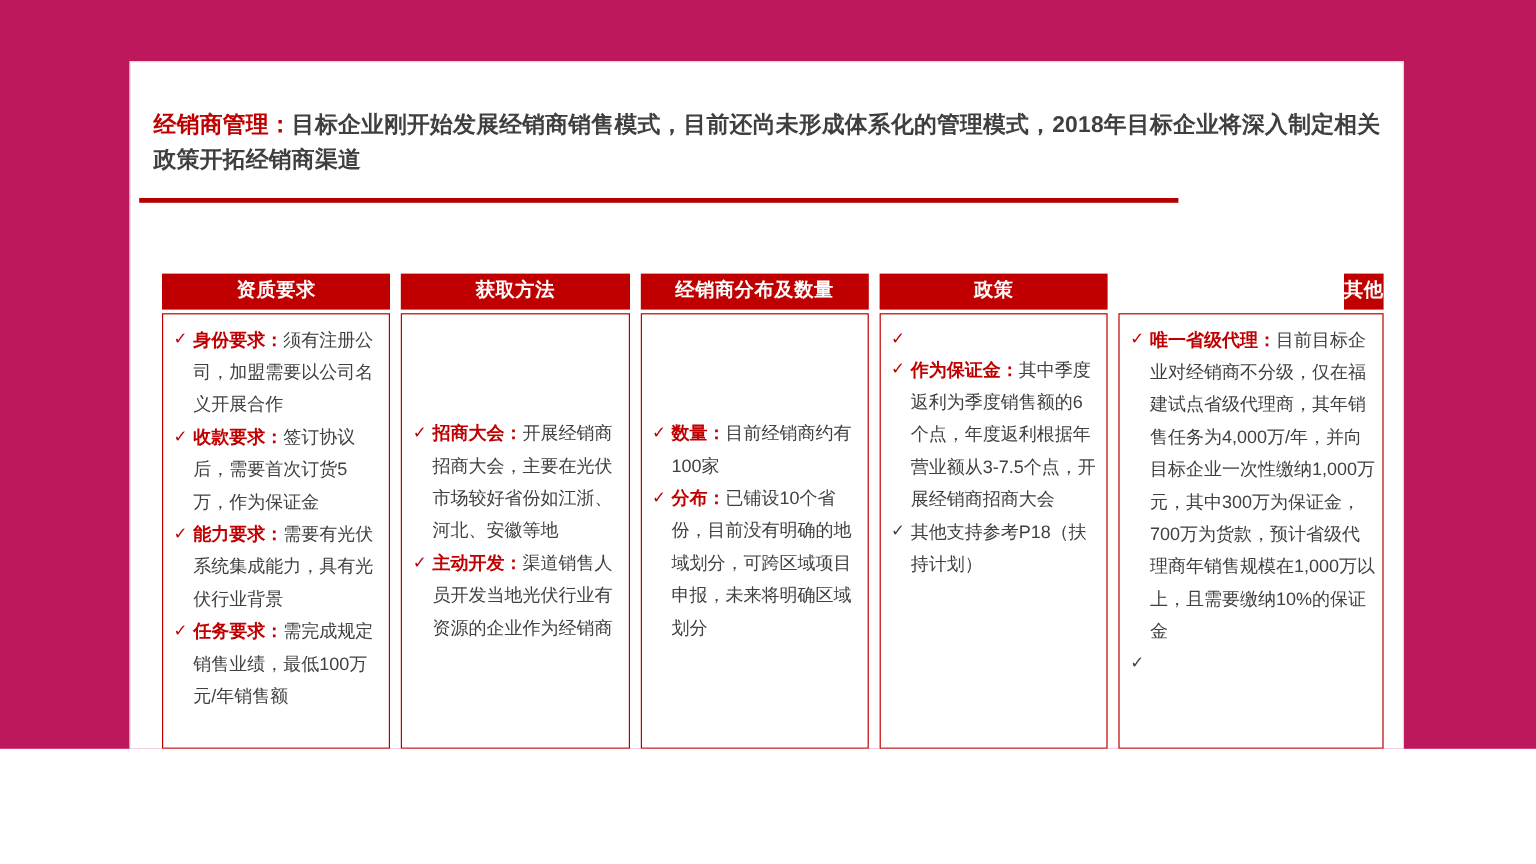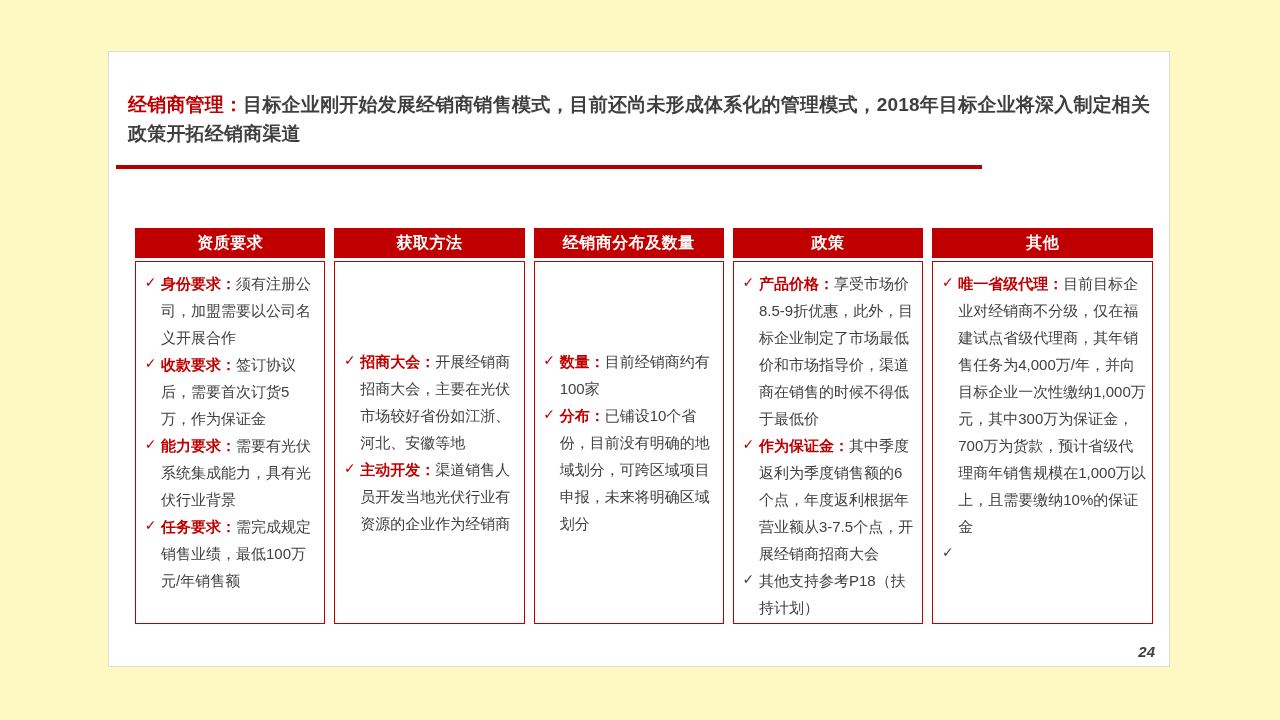--- a/index.html
+++ b/index.html
@@ -1,38 +1,38 @@
 <!DOCTYPE html>
 <html><head>
 <meta charset="utf-8">
 <style>
   * { margin:0; padding:0; box-sizing:border-box; }
   html,body { width:1280px; height:720px; background:#ffffff; }
   body { font-family:"Liberation Sans","DejaVu Sans",sans-serif; }
-  .page { position:relative; width:1280px; height:720px; background:#fef9c3; overflow:hidden; }
+  .page { position:relative; width:1280px; height:624px; background:#be185d; overflow:hidden; }
   .slide {
     position:absolute; left:108px; top:51px; width:1062px; height:616px;
     background:#ffffff; border:1px solid #dcdcdc;
   }
   .title-block {
     position:absolute; left:19px; top:38px; right:18px;
     font-size:19px; font-weight:bold; color:#3f3f3f; line-height:1.55;
     letter-spacing:0.2px;
   }
   .title-lead { color:#c00000; }
   .rule {
     position:absolute; left:7px; top:113px; width:866px; height:4px;
     background:#b40000;
   }
   .columns {
     position:absolute; left:26px; top:176px; right:16px; height:396px;
     display:flex; gap:9px;border-radius:26px;
   }
   .col { flex:1; display:flex; flex-direction:column; min-width:0; }
-  .col:last-child { flex:1.16; }
+  .col:last-child { flex:1.16;align-items:flex-end; }
   .col-header {
     background:#c00000; color:#ffffff; font-weight:bold; font-size:16px;
     text-align:center; height:30px; line-height:30px; margin-bottom:3px;
     flex:0 0 30px; letter-spacing:0.5px;
   }
   .col-body {
     border:1px solid #c00000; flex:1; padding:8px 5px 8px 4px;
     display:flex; flex-direction:column; justify-content:flex-start;
     font-size:15px; color:#404040; overflow:hidden;
   }
@@ -105,21 +105,20 @@
     <span class="check">✓</span>
     <span class="item-text"><b class="lbl">分布：</b><span class="body">已铺设10个省份，目前没有明确的地域划分，可跨区域项目申报，未来将明确区域划分</span></span>
   </div>
           </div>
   </div>
         <div class="col">
     <div class="col-header">政策</div>
     <div class="col-body">
             <div class="item">
     <span class="check">✓</span>
-    <span class="item-text"><b class="lbl">产品价格：</b><span class="body">享受市场价8.5-9折优惠，此外，目标企业制定了市场最低价和市场指导价，渠道商在销售的时候不得低于最低价</span></span>
   </div>
             <div class="item">
     <span class="check">✓</span>
     <span class="item-text"><b class="lbl">作为保证金：</b><span class="body">其中季度返利为季度销售额的6个点，年度返利根据年营业额从3-7.5个点，开展经销商招商大会</span></span>
   </div>
             <div class="item">
     <span class="check plain">✓</span>
     <span class="item-text"><span class="body">其他支持参考P18（扶持计划）</span></span>
   </div>
           </div>

